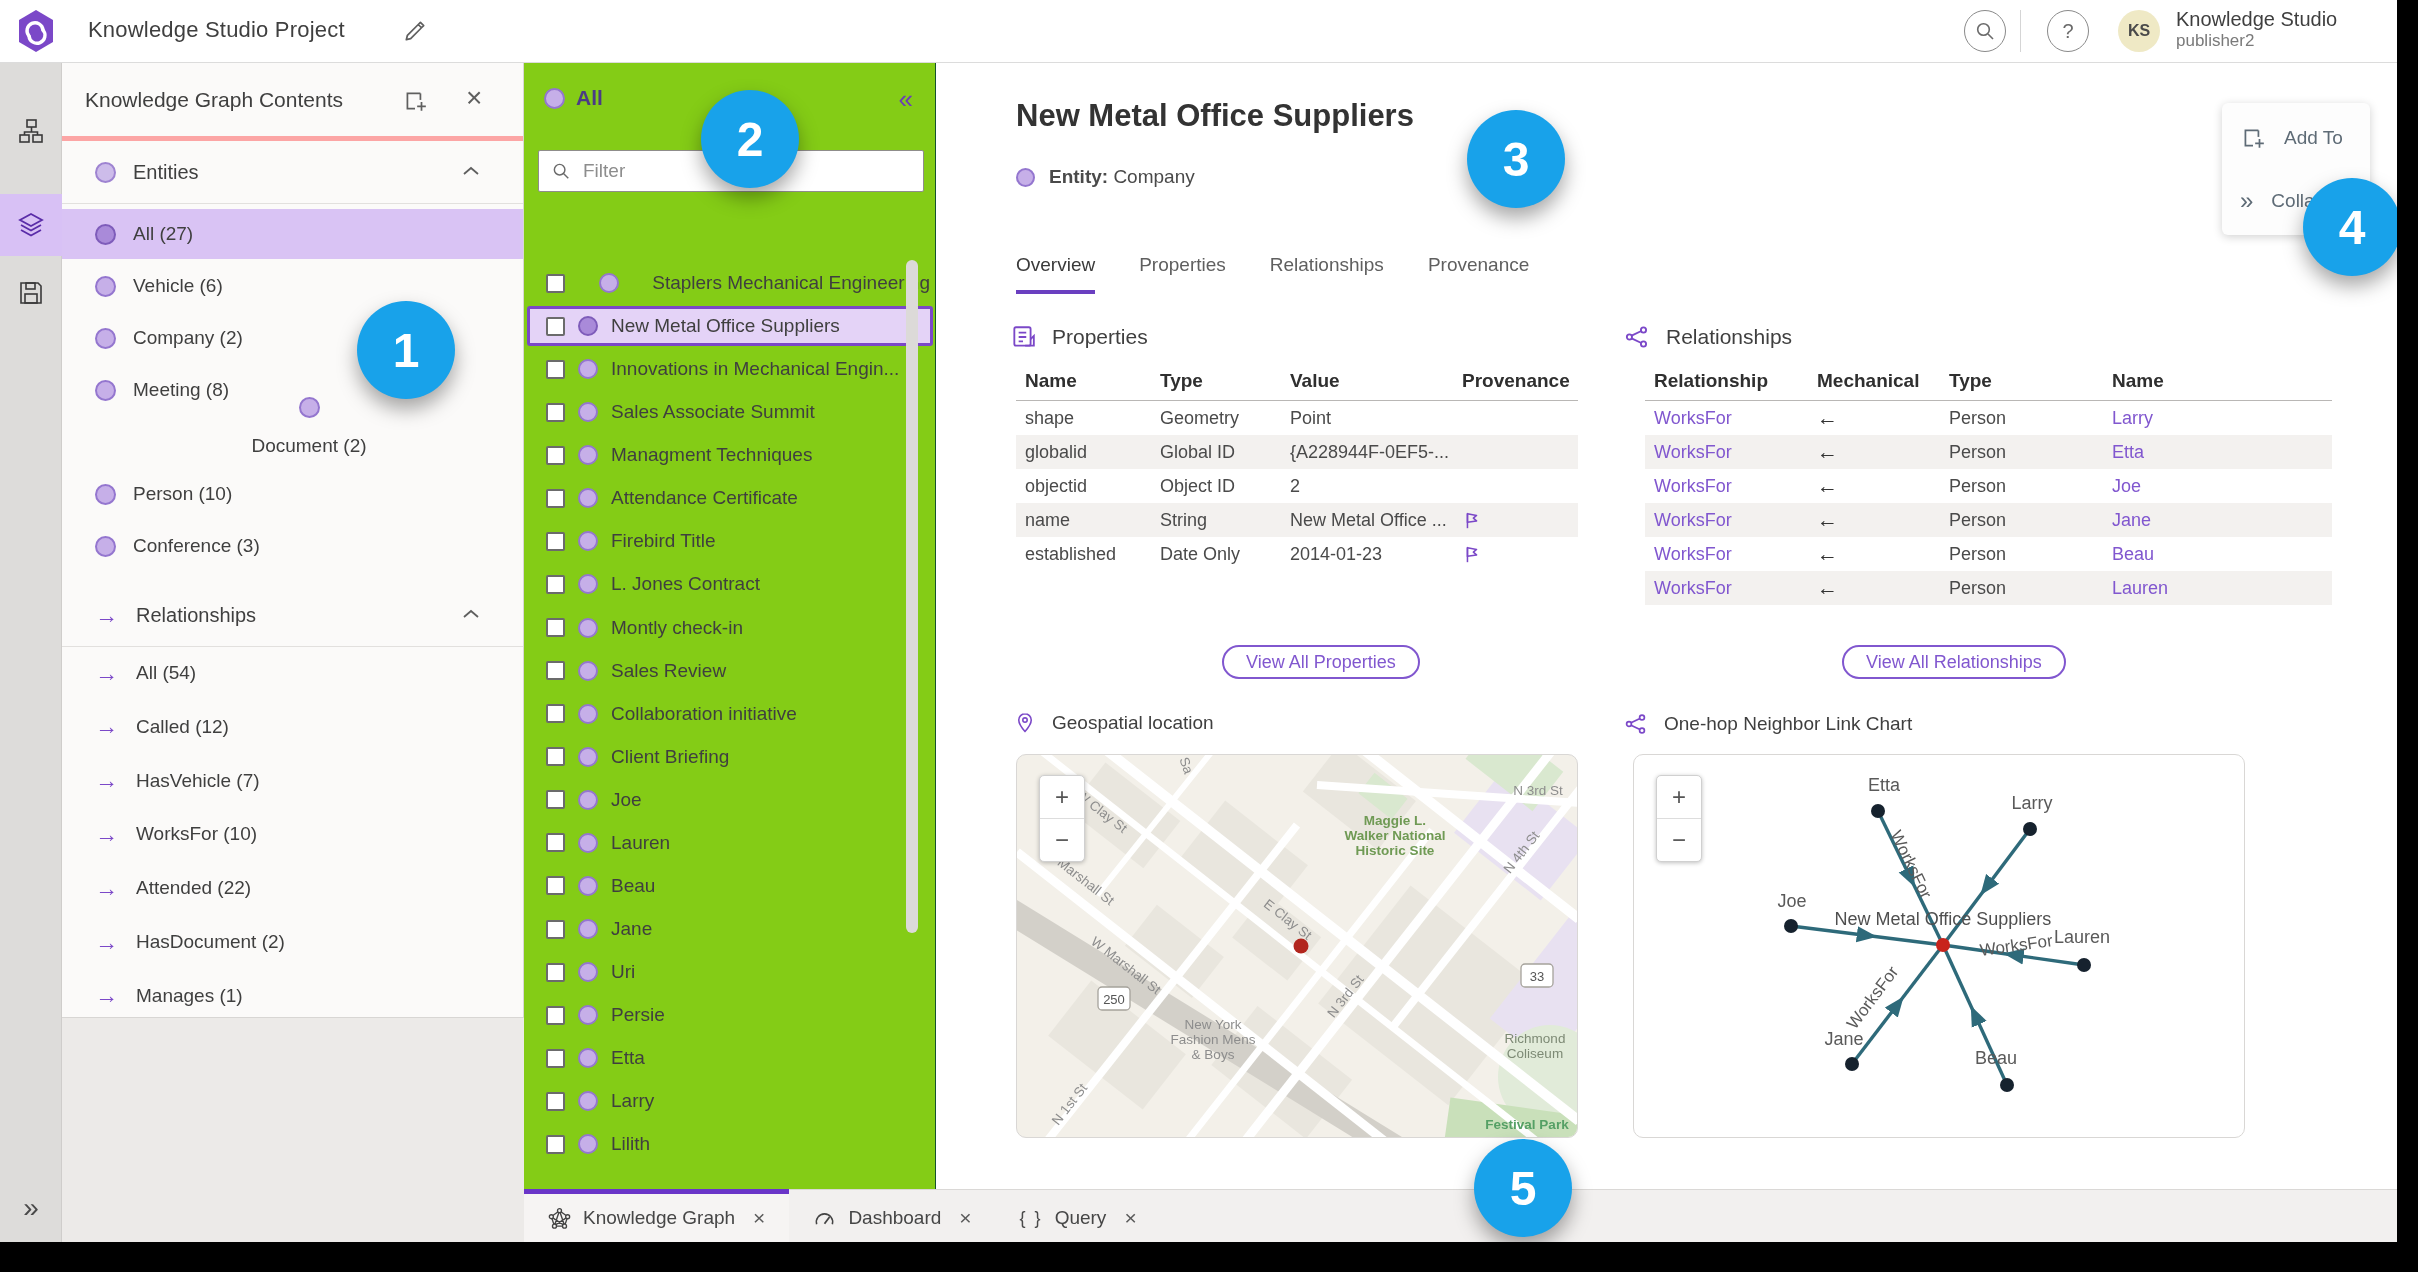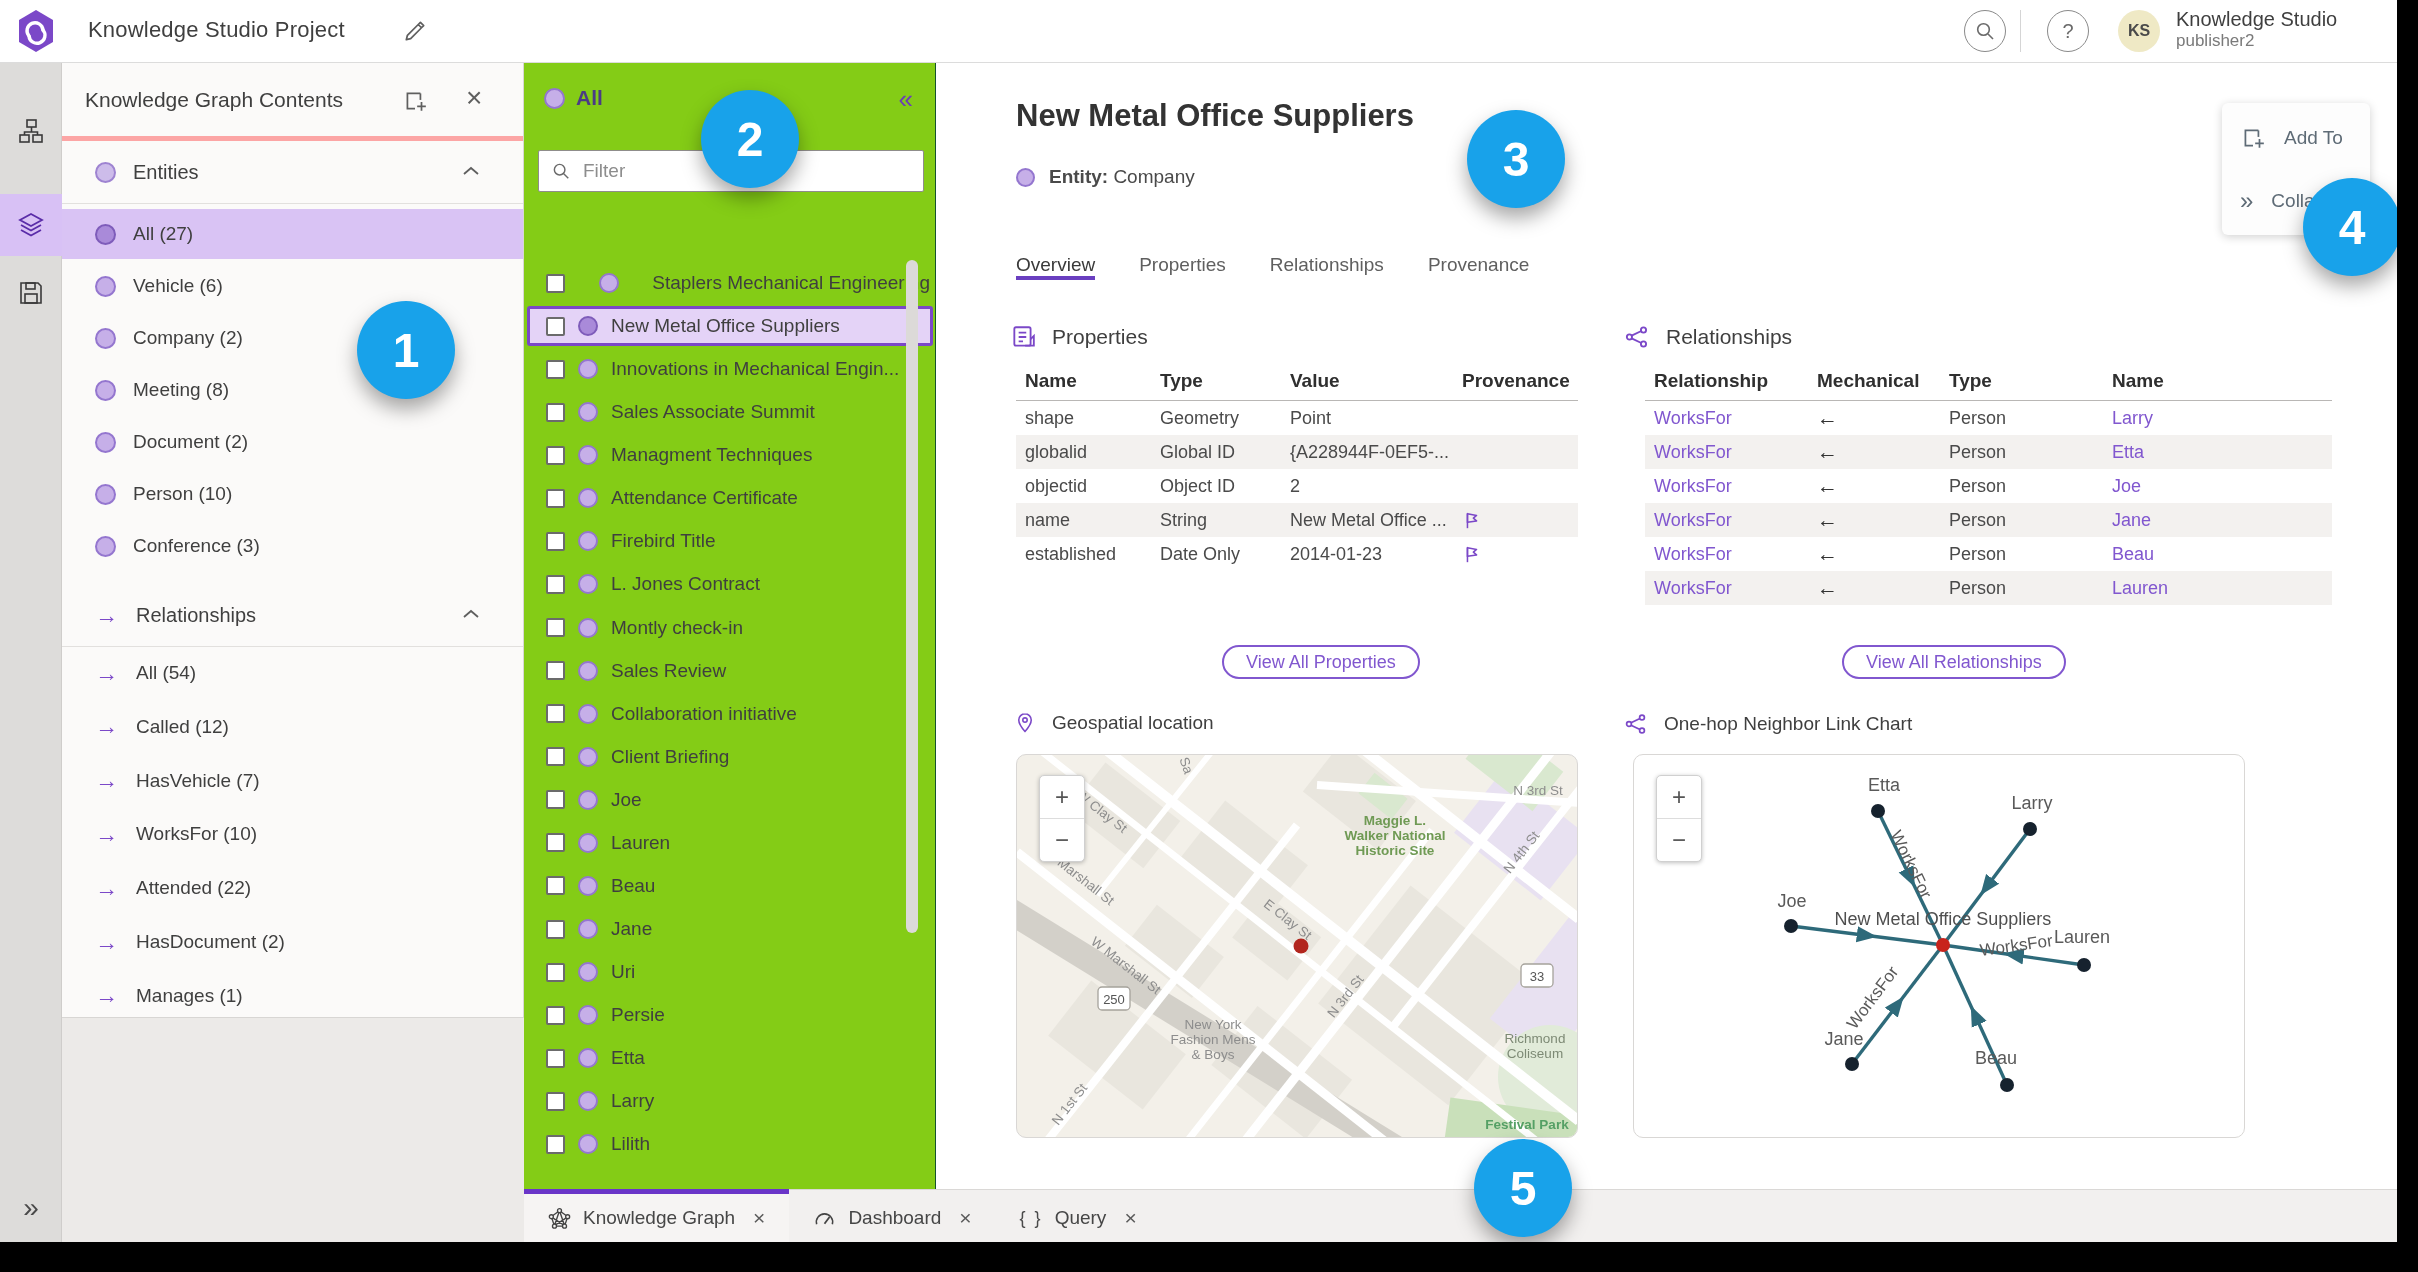--- a/index.html
+++ b/index.html
@@ -58,21 +58,21 @@
   .m-item.sel{background:#e4d3f7;border-color:#7b48c8}
   .m-item .circ{width:20px;height:20px}
   .mp-scroll{position:absolute;left:382px;top:198px;width:12px;height:673px;background:#dcdad8;border-radius:6px}
 
   
   .main{position:absolute;left:936px;top:62px;width:1461px;height:1127px;background:#fff;z-index:1}
   .d-title{position:absolute;left:80px;top:36px;font-size:31px;font-weight:bold;color:#333}
   .d-entity{position:absolute;left:80px;top:104px;display:flex;align-items:center;gap:14px;font-size:19px;color:#4a4a4a}
   .d-entity .circ{width:19px;height:19px}
   .d-tabs{position:absolute;left:80px;top:192px;display:flex;gap:44px}
-  .d-tab{font-size:19px;color:#5f5f5f;border-bottom:4px solid transparent}
+  .d-tab{font-size:19px;color:#5f5f5f;padding-bottom:14px;border-bottom:4px solid transparent}
   .d-tab.act{color:#3a3a3a;border-bottom-color:#6a3fc0}
   .sechead{position:absolute;display:flex;align-items:center;gap:16px;font-size:21px;color:#3f3f3f}
   .thead,.trow{display:grid;align-items:center}
   .pgrid{grid-template-columns:135px 130px 172px 125px}
   .rgrid{grid-template-columns:163px 132px 163px 1fr}
   .thead{height:38px;border-bottom:1px solid #b9b7b5}
   .trow{height:34px}
   .trow.shade{background:#f3f1ef}
   .td,.th{padding-left:9px;font-size:18px;color:#4a4a4a;white-space:nowrap;overflow:hidden}
   .th{font-weight:bold;font-size:19px;color:#2f2f2f}
@@ -189,21 +189,21 @@
           <span class="lbl">Vehicle (6)</span>
         </div>
         <div class="c-item" style="top: 251px;">
           <span class="circ "></span>
           <span class="lbl">Company (2)</span>
         </div>
         <div class="c-item" style="top: 303px;">
           <span class="circ "></span>
           <span class="lbl">Meeting (8)</span>
         </div>
-        <div class="c-item" style="top: 355px;">
+        <div class="c-item" style="top: 335px; flex-direction: column;">
           <span class="circ "></span>
           <span class="lbl">Document (2)</span>
         </div>
         <div class="c-item" style="top: 407px;">
           <span class="circ "></span>
           <span class="lbl">Person (10)</span>
         </div>
         <div class="c-item" style="top: 459px;">
           <span class="circ "></span>
           <span class="lbl">Conference (3)</span>

